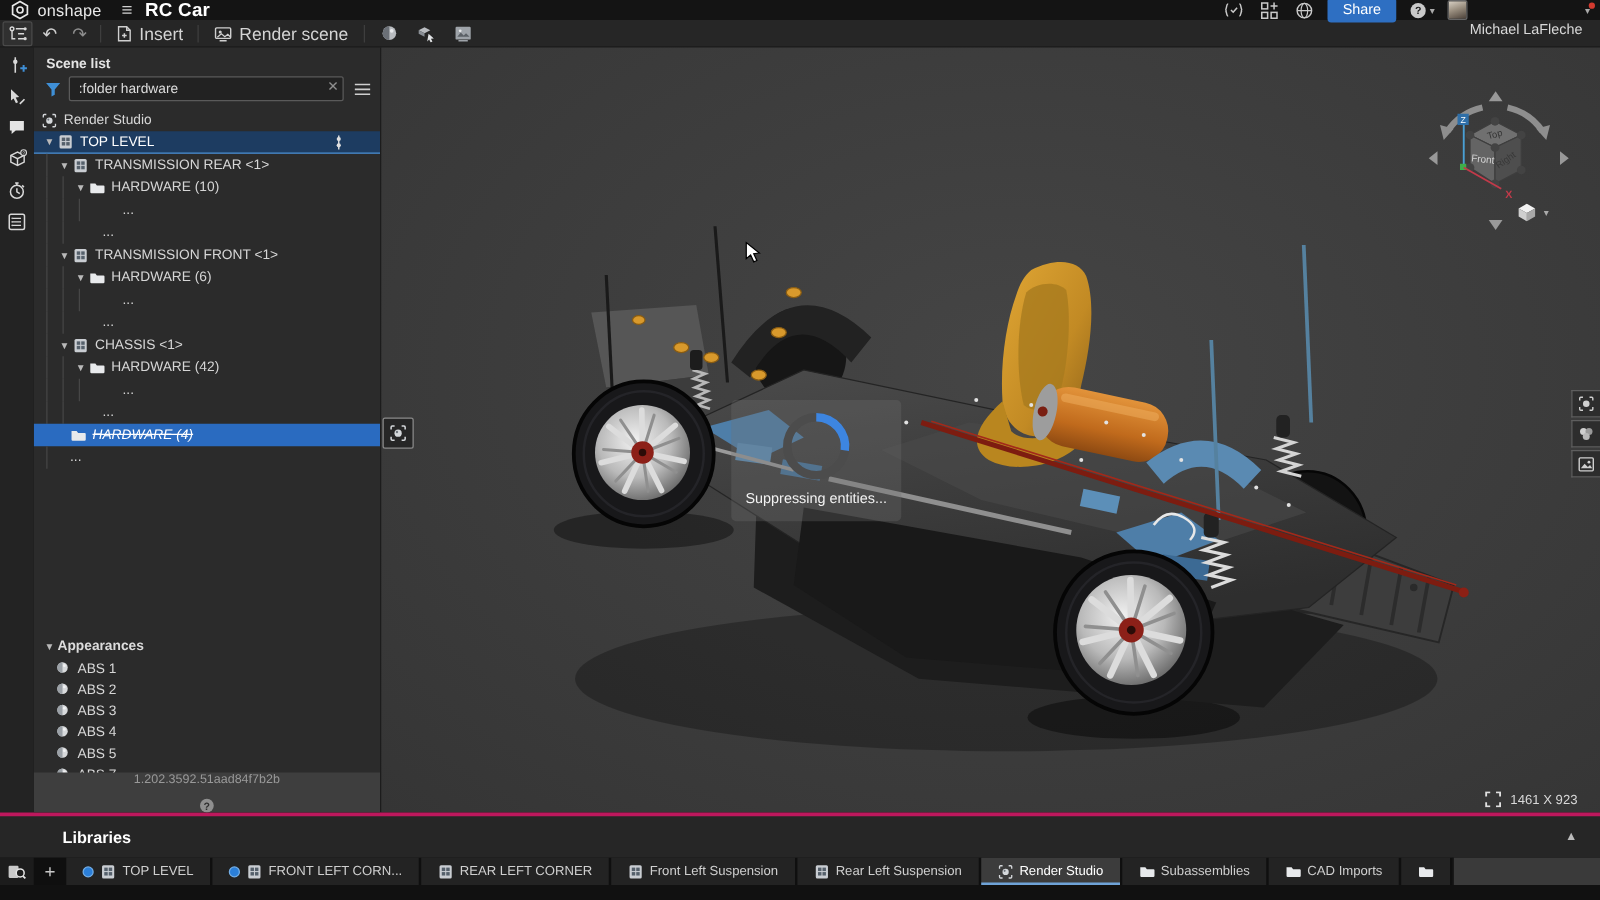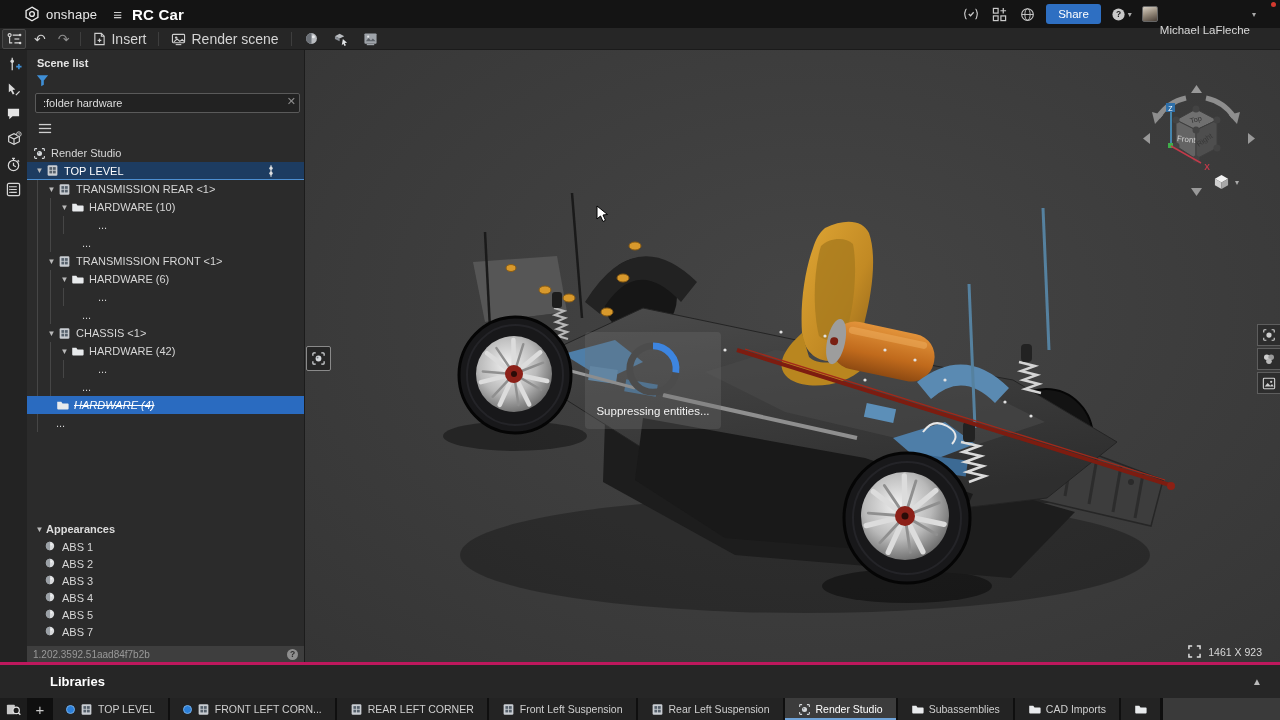--- a/index.html
+++ b/index.html
@@ -1,21 +1,21 @@
 <!DOCTYPE html>
 <html><head>
 <meta charset="utf-8">
 <style>
   * { margin:0; padding:0; box-sizing:border-box; }
   html,body { width:1280px; height:720px; overflow:hidden; background:#111;
     font-family:"Liberation Sans","DejaVu Sans",sans-serif; -webkit-font-smoothing:antialiased; }
   .app { position:relative; width:1280px; height:720px; display:flex; flex-direction:column; }
 
   
-  .topbar { height:28px; background:#141414; display:flex; align-items:center; padding:0 24px; flex:none; position:relative; }
+  .topbar { height:16px; background:#141414; display:flex; align-items:center; padding:0 8px; flex:none; position:relative; }
   .logo { display:flex; align-items:center; gap:6px; color:#ececec; }
   .logo-glyph { width:16px; height:16px; }
   .logo-text { font-size:13px; color:#e8e8e8; letter-spacing:.2px; }
   .hamburger { color:#cfcfcf; font-size:15px; margin:0 10px 0 16px; cursor:pointer; line-height:1; }
   .doc-title { color:#ffffff; font-size:15px; font-weight:bold; letter-spacing:.2px; }
   .topbar-right { margin-left:auto; display:flex; align-items:center; gap:10px; }
   .tb-icon { width:18px; height:18px; display:flex; align-items:center; justify-content:center; color:#c9c9c9; cursor:pointer; }
   .share-btn { background:#2e6fc2; color:#fff; font-size:11.5px; padding:4px 12px; border-radius:3px; border:none; cursor:pointer; font-family:inherit; }
   .help-wrap { display:flex; align-items:center; gap:2px; cursor:pointer; }
   .caret { color:#aaa; font-size:8px; }
@@ -33,21 +33,21 @@
   .undo-redo.dim { color:#8d8d8d; }
 
   
   .main { flex:none; height:612px; display:flex; position:relative; }
   .left-strip { width:27px; background:#232323; flex:none; display:flex; flex-direction:column; align-items:center; padding-top:6px; gap:9px; }
   .strip-icon { width:20px; height:16px; display:flex; align-items:center; justify-content:center; cursor:pointer; }
 
   
   .scene-panel { width:278px; flex:none; background:#2b2b2b; border-right:1px solid #1c1c1c; position:relative; overflow:hidden; font-size:11px; color:#d6d6d6; }
   .sp-title { padding:7px 0 4px 10px; font-size:11px; font-weight:bold; color:#e4e4e4; }
-  .sp-search-row { display:flex; gap:5px; padding:0 4px 6px 8px;flex-direction:column; }
+  .sp-search-row { display:flex; align-items:center; gap:5px; padding:0 4px 6px 8px; }
   .sp-search { flex:1; height:20px; background:#222; border:1px solid #5a5a5a; border-radius:2px; color:#ddd; font-size:11px; padding:0 18px 0 7px; font-family:inherit; }
   .sp-search-wrap { position:relative; flex:1; display:flex; }
   .sp-clear { position:absolute; right:4px; top:2px; color:#8e8e8e; font-size:11px; cursor:pointer; }
   .sp-listbtn { width:20px; height:20px; display:flex; align-items:center; justify-content:center; cursor:pointer; }
   .tree { position:relative; }
   .tree-row { height:18px; display:flex; align-items:center; position:relative; cursor:pointer; white-space:nowrap; }
   .tree-row .guide { position:absolute; top:0; bottom:0; width:1px; background:#464646; }
   .tree-row .chev { width:13px; flex:none; color:#b9b9b9; font-size:8px; text-align:center; }
   .tree-row .t-icon { width:13px; height:13px; flex:none; margin-right:5px; display:flex; }
   .tree-row .t-label { font-size:11px; color:#d6d6d6; }
@@ -55,21 +55,21 @@
   .tree-row.sel-dark .t-label { color:#fff; }
   .tree-row.sel-blue { background:#2a6bc0; }
   .tree-row.sel-blue .t-label { color:#fff; font-style:italic; text-decoration:line-through; }
   .tree-row .trailing { margin-left:auto; margin-right:26px; width:14px; height:14px; }
   .appearances { position:absolute; left:0; right:0; top:470px; }
   .app-header { height:18px; display:flex; align-items:center; cursor:pointer; }
   .app-header .chev { width:13px; margin-left:6px; color:#b9b9b9; font-size:8px; text-align:center; }
   .app-header .t-label { font-weight:bold; color:#dcdcdc; }
   .app-item { height:17px; display:flex; align-items:center; padding-left:17px; cursor:pointer;text-align:center; }
   .app-item .t-icon { width:13px; height:13px; margin-right:5px; display:flex; }
-  .version-bar { position:absolute; left:0; right:0; bottom:0; height:16px; background:#3e3e3e; display:flex; align-items:center; padding:0 6px; z-index:3; }
+  .version-bar { position:absolute; left:0; right:0; bottom:0; height:32px; background:#3e3e3e; display:flex; align-items:center; padding:0 6px; z-index:3;flex-direction:column; }
   .version-text { color:#999; font-size:10px; flex:1; }
   .q-circle { width:11px; height:11px; border-radius:50%; background:#8f8f8f; color:#2e2e2e; font-size:8.5px; font-weight:bold; display:flex; align-items:center; justify-content:center; cursor:pointer; }
 
   
   .float-render-btn { position:absolute; left:306px; top:296px; width:25px; height:25px; background:#262626; border:1px solid #8a8a8a; border-radius:2px; display:flex; align-items:center; justify-content:center; cursor:pointer; z-index:5; }
 
   
   .viewport { flex:1; position:relative; background:radial-gradient(115% 125% at 52% 42%, #454545 0%, #3a3a3a 45%, #2c2c2c 100%); overflow:hidden; }
   .car-svg { position:absolute; left:0; top:0; }
   .loading-box { position:absolute; left:280px; top:282px; width:136px; height:97px; background:rgba(112,112,112,0.30); border-radius:4px; display:flex; flex-direction:column; align-items:center; justify-content:flex-start; }

